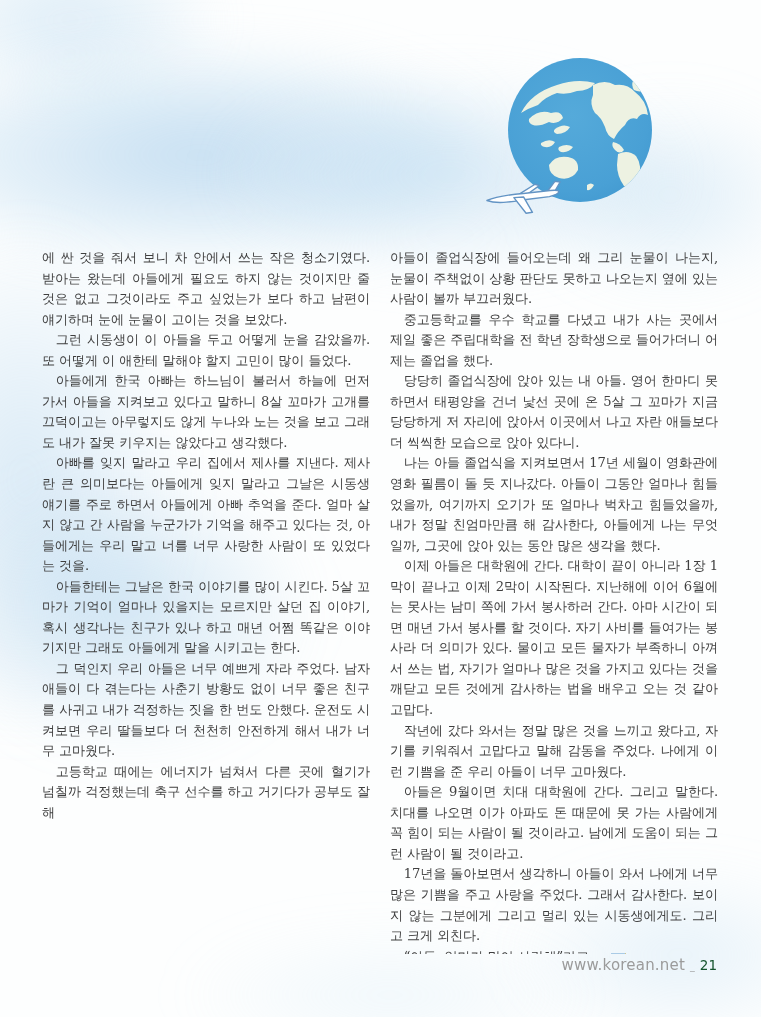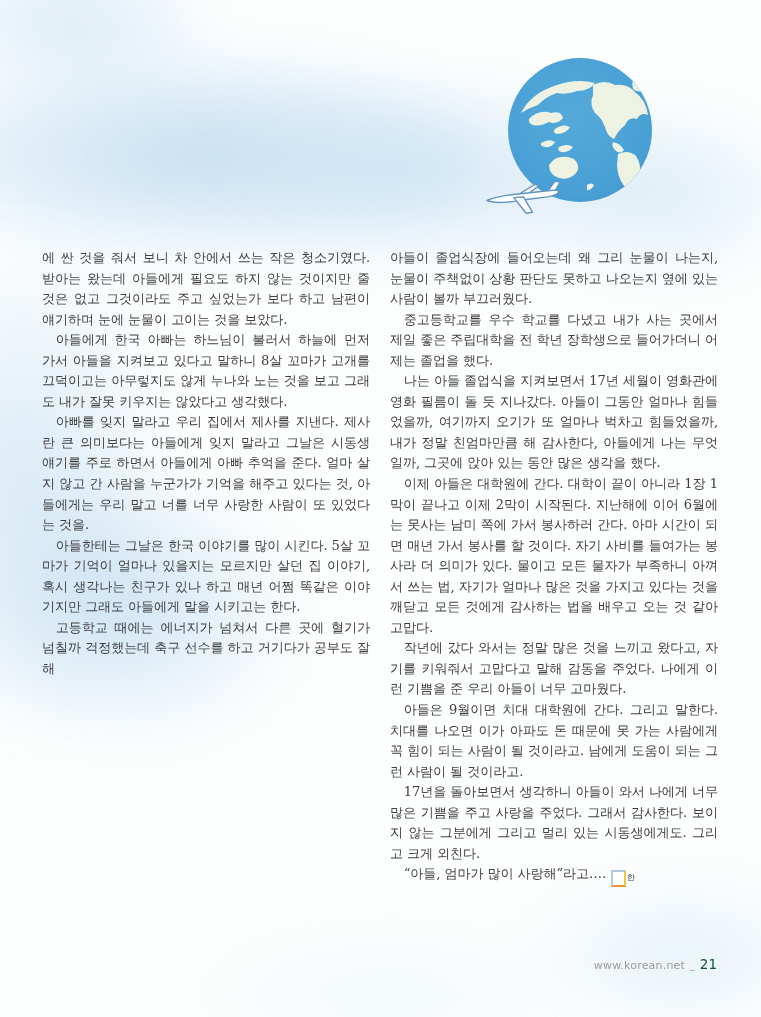--- a/index.html
+++ b/index.html
@@ -39,21 +39,21 @@
     border-top-color:#aacbe6;border-left-color:#aacbe6;
     border-right-color:#f3c53d;border-bottom-color:#ef9430;
     font-family:"DejaVu Sans","Liberation Sans",sans-serif;
   }
 
   .footer{
     position:absolute;top:956px;right:44px;z-index:2;
     display:flex;align-items:baseline;gap:5px;
     font-family:"DejaVu Sans","Liberation Sans",sans-serif;
   }
-  .footer .url{font-size:11px;color:#9b9b9b;letter-spacing:.2px;}
+  .footer .url{font-size:15px;color:#9b9b9b;letter-spacing:.2px;}
   .footer .sep{font-size:9.5px;color:#9b9b9b;}
   .footer .pagenum{font-size:13.5px;color:#14532d;}
 </style>
 </head>
 <body>
 
 <div class="page">
 
   <div class="wash wash-topleft"></div>
   <div class="wash wash-topband"></div>
@@ -109,28 +109,31 @@
       <path d="M40,24 L56,11 L61,12 L49,23 Z"></path>
 
       <path d="M4,36 C14,30 30,26 44,23 L74,16 Q83,14 84,16 Q84,19 74,23 L46,30 C32,34 16,39 4,36 Z"></path>
 
       <path d="M34,29 L50,45 L57,43 L45,27 Z"></path>
     </g>
   </svg>
 
   <div class="col col-left">
       <p>에 싼 것을 줘서 보니 차 안에서 쓰는 작은 청소기였다. 받아는 왔는데 아들에게 필요도 하지 않는 것이지만 줄 것은 없고 그것이라도 주고 싶었는가 보다 하고 남편이 얘기하며 눈에 눈물이 고이는 것을 보았다.</p>
+      <p>그런 시동생이 이 아들을 두고 어떻게 눈을 감았을까. 또 어떻게 이 애한테 말해야 할지 고민이 많이 들었다.</p>
       <p>아들에게 한국 아빠는 하느님이 불러서 하늘에 먼저 가서 아들을 지켜보고 있다고 말하니 8살 꼬마가 고개를 끄덕이고는 아무렇지도 않게 누나와 노는 것을 보고 그래도 내가 잘못 키우지는 않았다고 생각했다.</p>
       <p>아빠를 잊지 말라고 우리 집에서 제사를 지낸다. 제사란 큰 의미보다는 아들에게 잊지 말라고 그날은 시동생 얘기를 주로 하면서 아들에게 아빠 추억을 준다. 얼마 살지 않고 간 사람을 누군가가 기억을 해주고 있다는 것, 아들에게는 우리 말고 너를 너무 사랑한 사람이 또 있었다는 것을.</p>
       <p>아들한테는 그날은 한국 이야기를 많이 시킨다. 5살 꼬마가 기억이 얼마나 있을지는 모르지만 살던 집 이야기, 혹시 생각나는 친구가 있나 하고 매년 어쩜 똑같은 이야기지만 그래도 아들에게 말을 시키고는 한다.</p>
+      <p>그 덕인지 우리 아들은 너무 예쁘게 자라 주었다. 남자애들이 다 겪는다는 사춘기 방황도 없이 너무 좋은 친구를 사귀고 내가 걱정하는 짓을 한 번도 안했다. 운전도 시켜보면 우리 딸들보다 더 천천히 안전하게 해서 내가 너무 고마웠다.</p>
       <p>고등학교 때에는 에너지가 넘쳐서 다른 곳에 혈기가 넘칠까 걱정했는데 축구 선수를 하고 거기다가 공부도 잘해</p>
     </div>
   <div class="col col-right">
   <p>아들이 졸업식장에 들어오는데 왜 그리 눈물이 나는지, 눈물이 주책없이 상황 판단도 못하고 나오는지 옆에 있는 사람이 볼까 부끄러웠다.</p>
       <p>중고등학교를 우수 학교를 다녔고 내가 사는 곳에서 제일 좋은 주립대학을 전 학년 장학생으로 들어가더니 어제는 졸업을 했다.</p>
+      <p>당당히 졸업식장에 앉아 있는 내 아들. 영어 한마디 못하면서 태평양을 건너 낯선 곳에 온 5살 그 꼬마가 지금 당당하게 저 자리에 앉아서 이곳에서 나고 자란 애들보다 더 씩씩한 모습으로 앉아 있다니.</p>
       <p>나는 아들 졸업식을 지켜보면서 17년 세월이 영화관에 영화 필름이 돌 듯 지나갔다. 아들이 그동안 얼마나 힘들었을까, 여기까지 오기가 또 얼마나 벅차고 힘들었을까, 내가 정말 친엄마만큼 해 감사한다, 아들에게 나는 무엇일까, 그곳에 앉아 있는 동안 많은 생각을 했다.</p>
       <p>이제 아들은 대학원에 간다. 대학이 끝이 아니라 1장 1막이 끝나고 이제 2막이 시작된다. 지난해에 이어 6월에는 못사는 남미 쪽에 가서 봉사하러 간다. 아마 시간이 되면 매년 가서 봉사를 할 것이다. 자기 사비를 들여가는 봉사라 더 의미가 있다. 물이고 모든 물자가 부족하니 아껴서 쓰는 법, 자기가 얼마나 많은 것을 가지고 있다는 것을 깨닫고 모든 것에게 감사하는 법을 배우고 오는 것 같아 고맙다.</p>
       <p>작년에 갔다 와서는 정말 많은 것을 느끼고 왔다고, 자기를 키워줘서 고맙다고 말해 감동을 주었다. 나에게 이런 기쁨을 준 우리 아들이 너무 고마웠다.</p>
       <p>아들은 9월이면 치대 대학원에 간다. 그리고 말한다. 치대를 나오면 이가 아파도 돈 때문에 못 가는 사람에게 꼭 힘이 되는 사람이 될 것이라고. 남에게 도움이 되는 그런 사람이 될 것이라고.</p>
       <p>17년을 돌아보면서 생각하니 아들이 와서 나에게 너무 많은 기쁨을 주고 사랑을 주었다. 그래서 감사한다. 보이지 않는 그분에게 그리고 멀리 있는 시동생에게도. 그리고 크게 외친다.</p>
       <p>“아들, 엄마가 많이 사랑해”라고….<span class="end-mark">한</span></p>
     </div>
 
   <div class="footer">
     <span class="url">www.korean.net</span>

